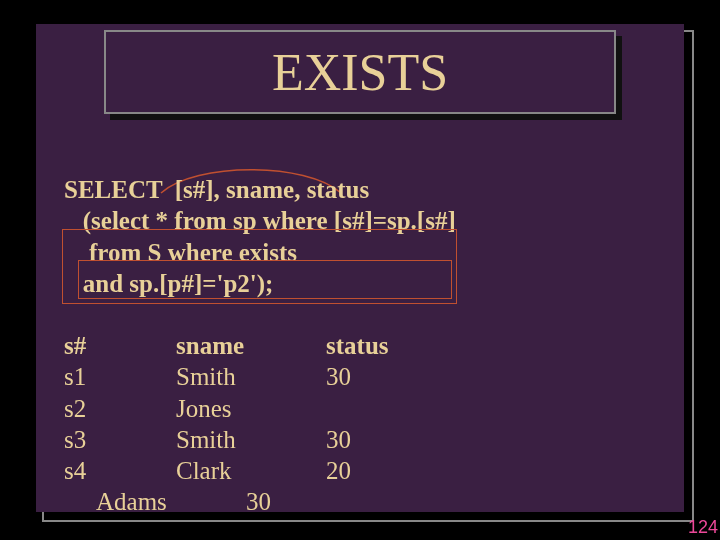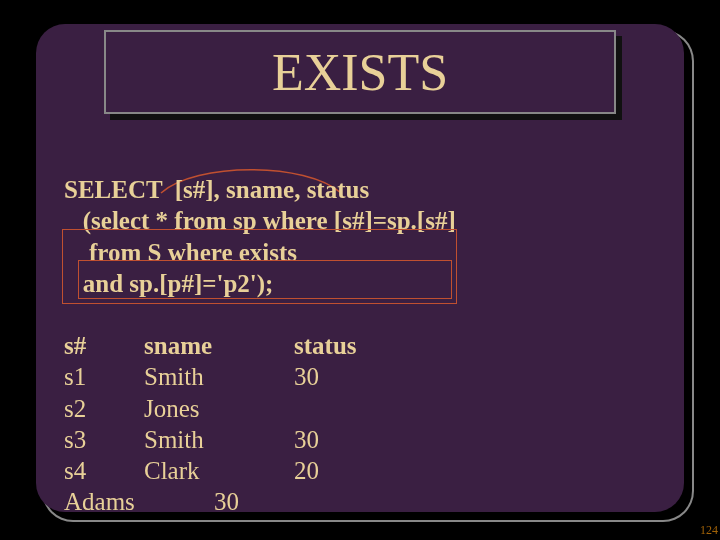--- a/index.html
+++ b/index.html
@@ -12,21 +12,20 @@
     overflow: hidden;
   }
   .slide {
     position: absolute;
     left: 36px;
     top: 24px;
     width: 648px;
     height: 488px;
     background: #3a1f42;
     box-shadow: 8px 8px 0 #000, 8px 8px 0 2px #888;
-    border-radius: 29px;
   }
   .title-box {
     position: absolute;
     left: 68px;
     top: 6px;
     width: 512px;
     height: 84px;
     background: #3a1f42;
     border: 2px solid #888;
     box-shadow: 6px 6px 0 #111;
@@ -66,30 +65,30 @@
   .table {
     position: absolute;
     left: 28px;
     top: 306px;
     color: #e8d098;
     font-size: 25px;
     line-height: 1.25;
   }
   .table .row { display: flex; }
   .col1 { width: 80px; }
-  .col2 { width: 150px; }
+  .col2 { width: 150px; margin-left: 32px; }
   .col3 { width: 100px; }
   .hdr { font-weight: bold; }
   .page-num {
     position: absolute;
     right: 2px;
     bottom: 2px;
-    color: #a16207;
-    font-size: 12px;
-    font-family: Liberation Serif, serif;
+    color: #ec4899;
+    font-size: 18px;
+    font-family: Liberation Sans, sans-serif;
   }
 </style>
 </head>
 <body>
 
 <div class="slide">
 
   <div class="title-box">
     <div class="title-text">EXISTS</div>
   </div>

